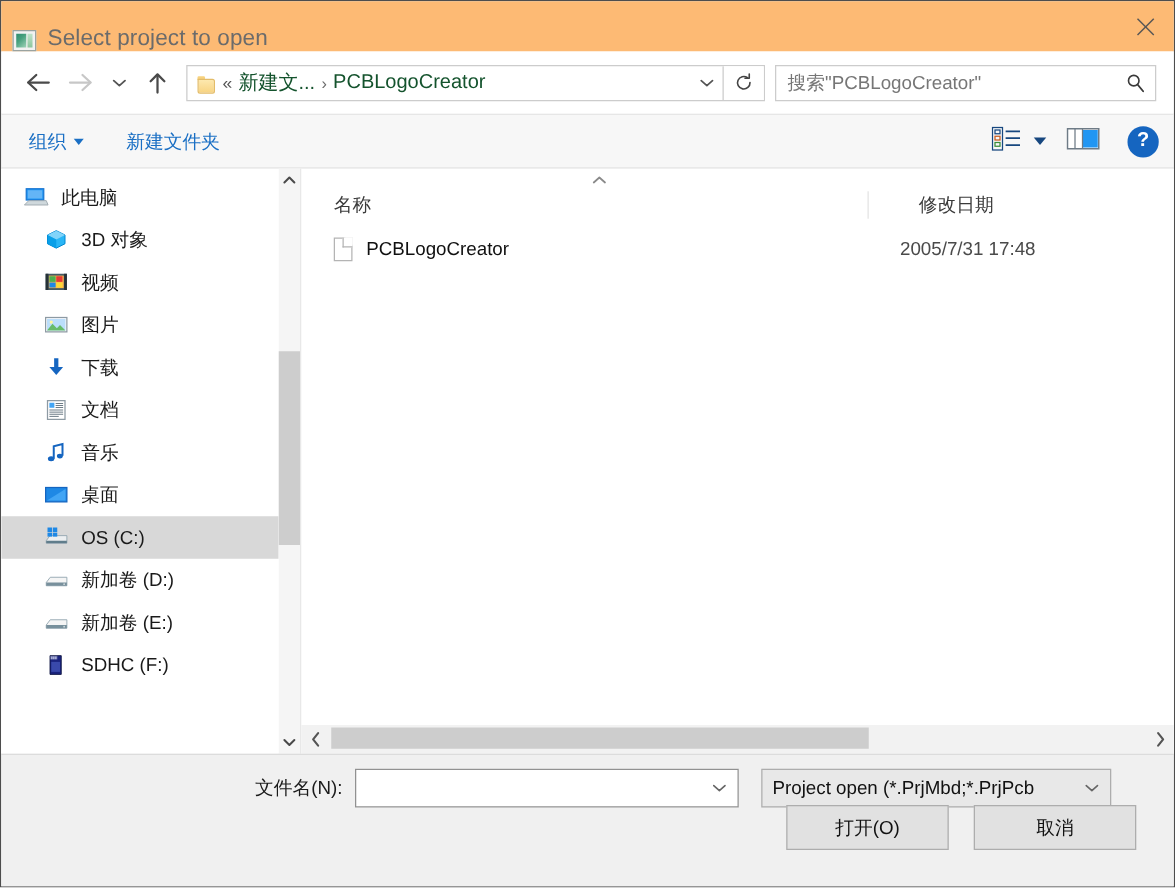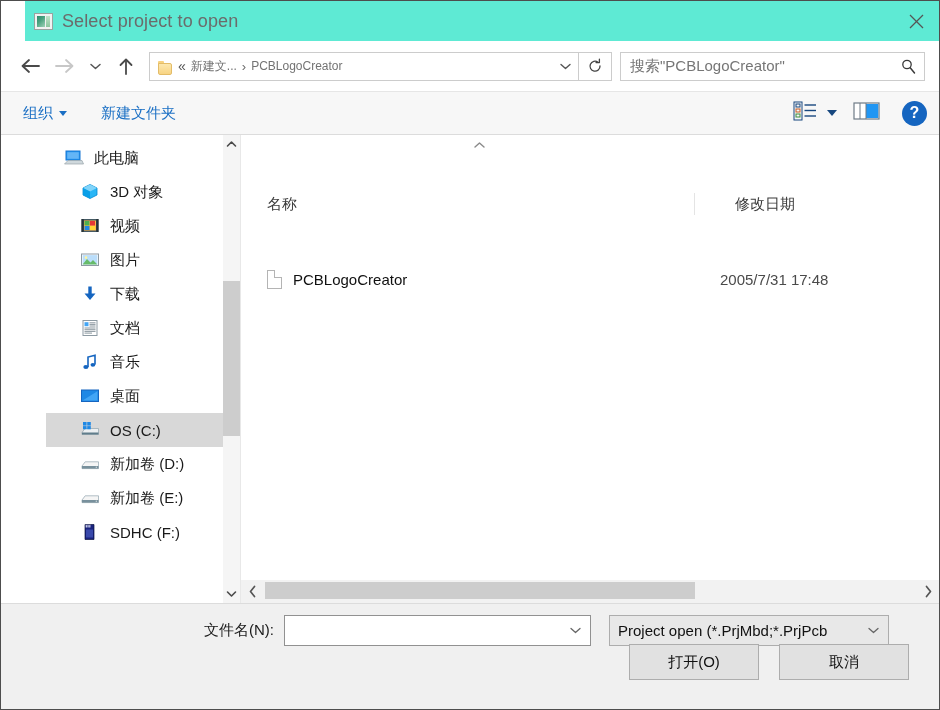--- a/index.html
+++ b/index.html
@@ -13,25 +13,24 @@
     position: relative;
     width: 940px; height: 710px;
     background: #ffffff;
     border: 1px solid #4d4d4d;
     display: flex; flex-direction: column;
   }
 
   
   .titlebar {
     height: 40px; flex: 0 0 40px;
-    background: #5eead4;
-    display: flex; align-items: center;
+    background: #fdba74;
+    display: flex; align-items: flex-end;
     padding-left: 9px;
     position: relative;
-    margin-left: 24px;
   }
   .app-icon {
     width: 19px; height: 17px; flex: 0 0 19px;
     border: 1px solid #9aa3a0;
     background: #f2f2f2;
     display: flex; align-items: center;
     padding: 2px 2px;
     gap: 1px;
   }
   .app-icon .sq {
@@ -98,21 +97,21 @@
   }
   .crumb-folder::after {
     content: ""; position: absolute; left: 0; top: 3px;
     width: 12px; height: 10px;
     background: linear-gradient(180deg, #fde8ae 0%, #f8d483 100%);
     border: 1px solid #e3bc68; border-radius: 0 2px 2px 2px;
   }
   .crumb-sep { color: #6d6d6d; font-size: 13px; line-height: 1; }
   .crumb-sep.dbl { font-size: 14px; color: #555; }
   .crumb {
-    font-size: 12px; color: #737373;
+    font-size: 16px; color: #14532d;
     white-space: nowrap;
     cursor: default;
   }
   .addr-chev {
     width: 26px; flex: 0 0 26px;
     display: flex; align-items: center; justify-content: center;
     cursor: default;
   }
   .refresh-btn {
     width: 33px; flex: 0 0 33px;
@@ -189,21 +188,20 @@
     width: 240px; flex: 0 0 240px;
     display: flex;
     border-right: 1px solid #e8e8e8;
     background: #ffffff;
     position: relative;
   }
   .sidebar {
     flex: 1 1 auto;
     padding-top: 6px;
     overflow: hidden;
-    margin-left: 45px;
   }
   .side-item {
     height: 34px;
     display: flex; align-items: center;
     padding-left: 34px;
     gap: 10px;
     font-size: 15px; color: #1a1a1a;
     cursor: default;
   }
   .side-item.root { padding-left: 18px; }
@@ -224,21 +222,20 @@
     position: absolute; left: 0; width: 17px;
     background: #cdcdcd;
     cursor: default;
   }
 
   .listpane {
     flex: 1 1 auto;
     display: flex; flex-direction: column;
     min-width: 0;
     background: #ffffff;
-    gap: 40px;
   }
   .sortcaret-row {
     height: 11px;
     position: relative;
   }
   .sortcaret {
     position: absolute; left: 232px; top: 0;
   }
   .colheader {
     height: 36px; flex: 0 0 36px;

